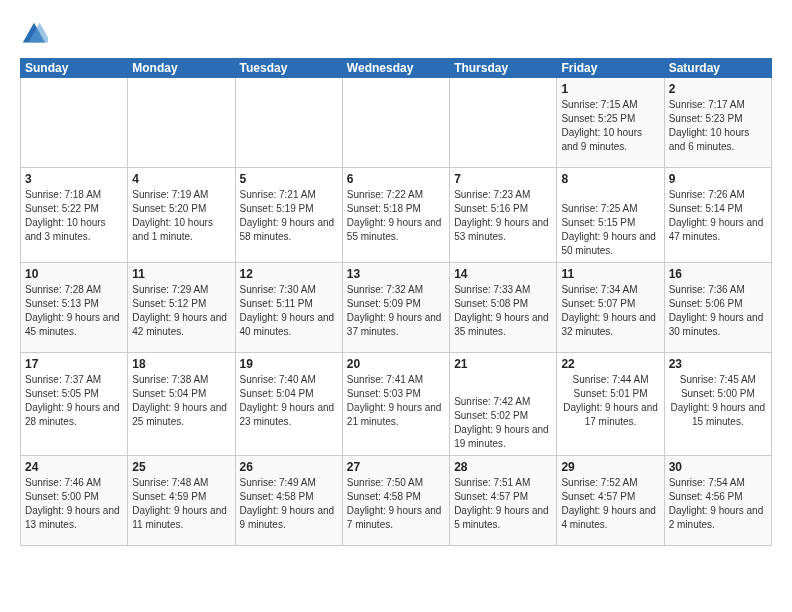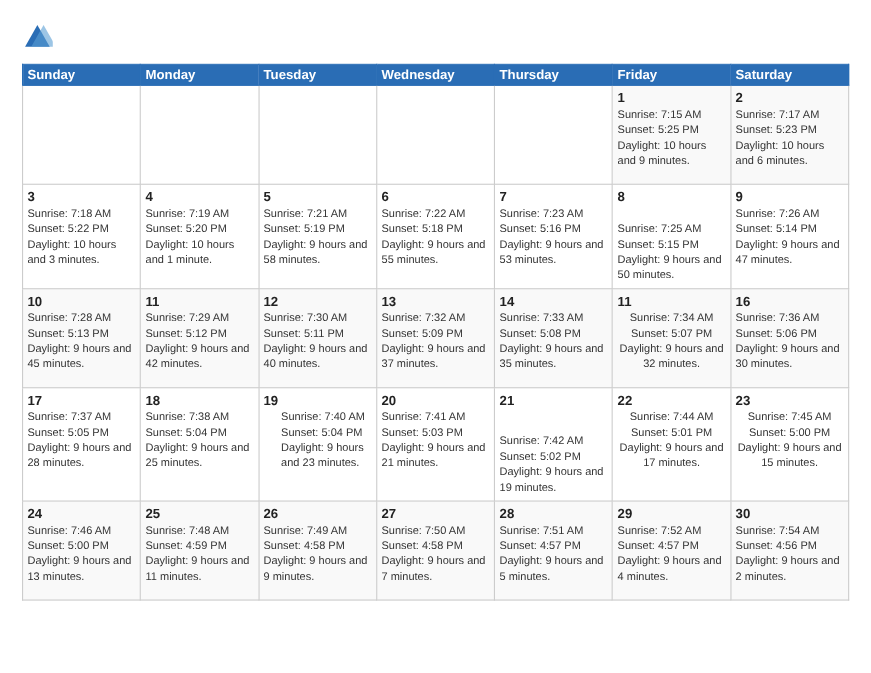--- a/index.html
+++ b/index.html
@@ -216,21 +216,21 @@
 Daylight: 9 hours and 37 minutes.</div>
         </td>
         <td>
           <span class="day-number">14</span>
           <div class="day-info" style="white-space: pre-line;">Sunrise: 7:33 AM
 Sunset: 5:08 PM
 Daylight: 9 hours and 35 minutes.</div>
         </td>
         <td>
           <span class="day-number">11</span>
-          <div class="day-info" style="white-space: pre-line; text-align: center;">Sunrise: 7:34 AM
+          <div class="day-info" style="white-space: pre-line;">Sunrise: 7:34 AM
 Sunset: 5:07 PM
 Daylight: 9 hours and 32 minutes.</div>
         </td>
         <td>
           <span class="day-number">16</span>
           <div class="day-info" style="white-space: pre-line;">Sunrise: 7:36 AM
 Sunset: 5:06 PM
 Daylight: 9 hours and 30 minutes.</div>
         </td>
       </tr>
@@ -242,21 +242,21 @@
 Daylight: 9 hours and 28 minutes.</div>
         </td>
         <td>
           <span class="day-number">18</span>
           <div class="day-info" style="white-space: pre-line;">Sunrise: 7:38 AM
 Sunset: 5:04 PM
 Daylight: 9 hours and 25 minutes.</div>
         </td>
         <td>
           <span class="day-number">19</span>
-          <div class="day-info" style="white-space: pre-line; margin-left: 16px;">Sunrise: 7:40 AM
+          <div class="day-info" style="white-space: pre-line;">Sunrise: 7:40 AM
 Sunset: 5:04 PM
 Daylight: 9 hours and 23 minutes.</div>
         </td>
         <td>
           <span class="day-number">20</span>
           <div class="day-info" style="white-space: pre-line;">Sunrise: 7:41 AM
 Sunset: 5:03 PM
 Daylight: 9 hours and 21 minutes.</div>
         </td>
         <td>

